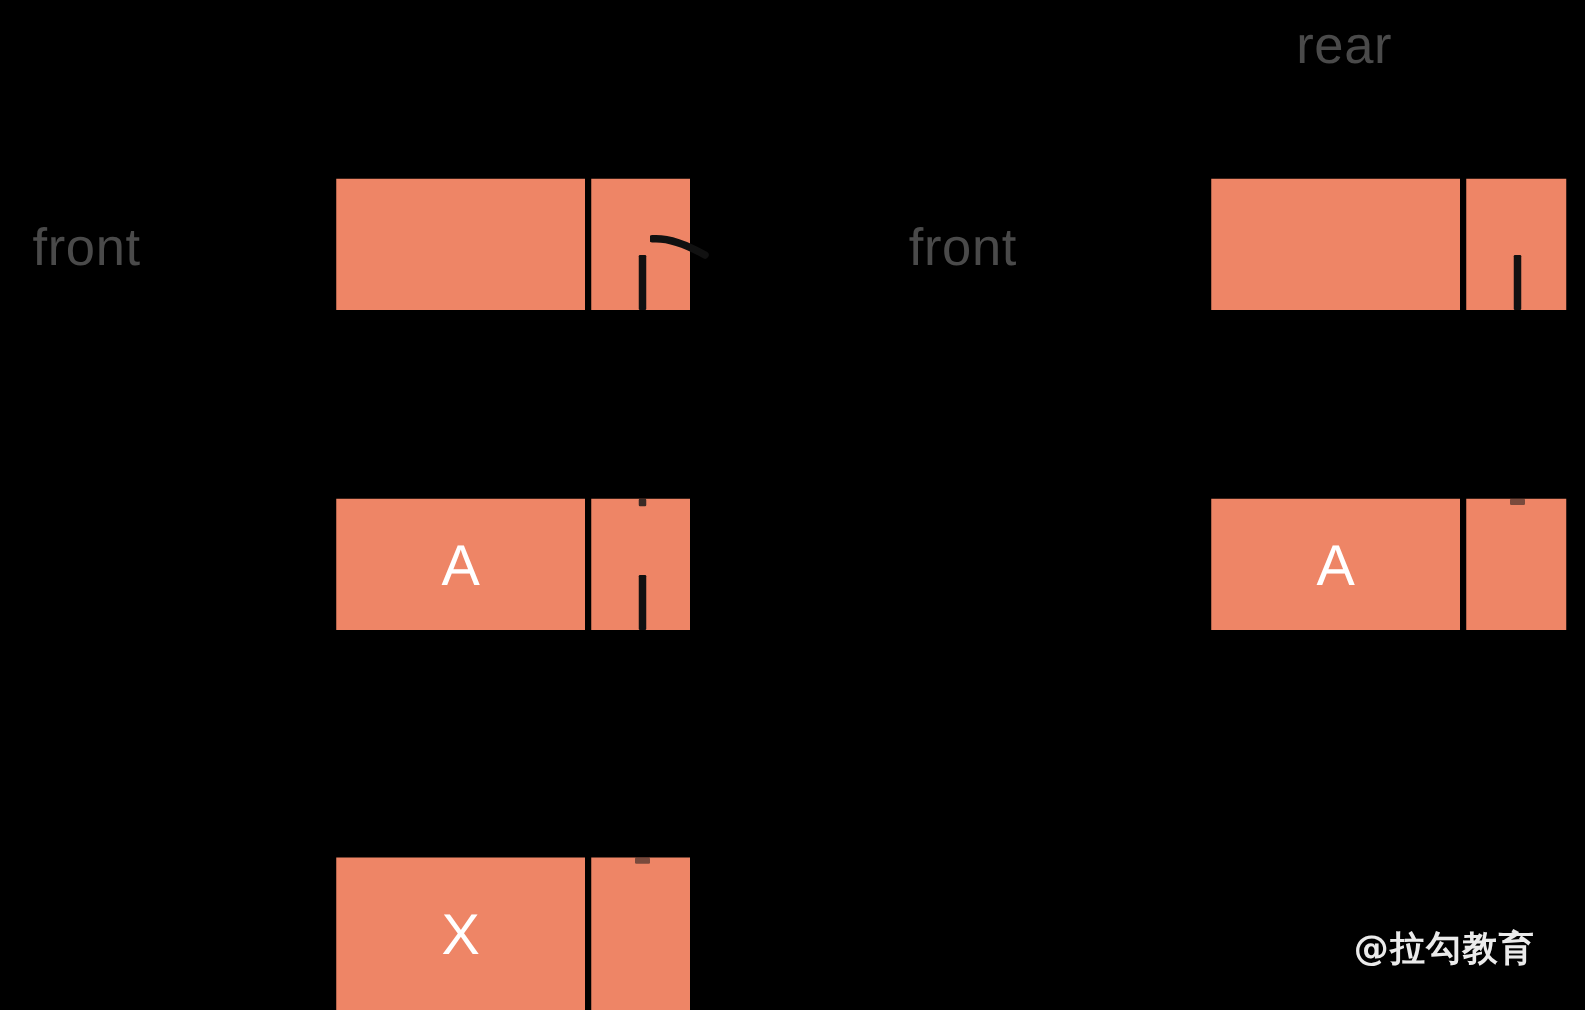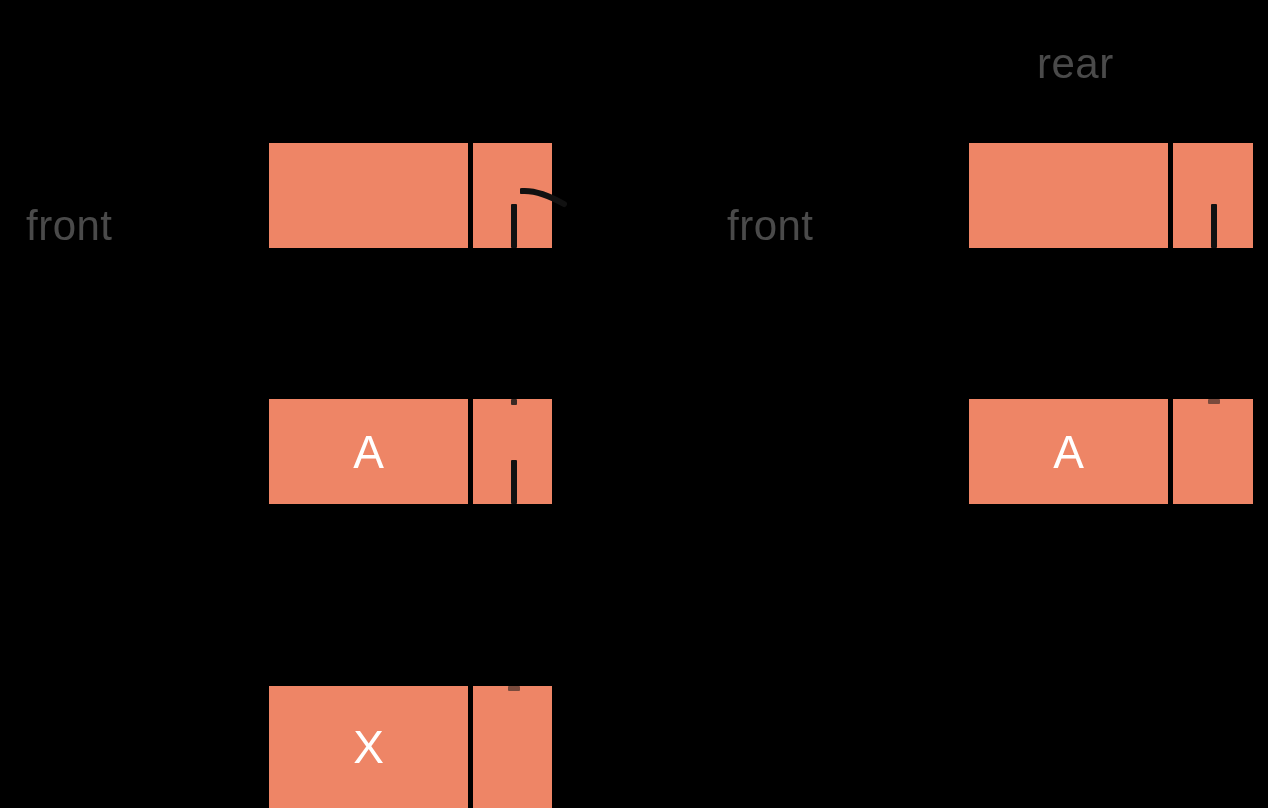--- a/index.html
+++ b/index.html
@@ -24,21 +24,20 @@
   
   .label {
     position: absolute;
     color: #4a4a4a;
     font-family: "Liberation Sans", sans-serif;
     font-size: 42px;
     font-weight: 400;
     line-height: 1;
     white-space: nowrap;
     letter-spacing: 0.5px;
-    margin-top: 28px;
   }
   #label-front-left  { left: 26px;  top: 177px; }
   #label-front-right { left: 727px; top: 177px; }
   #label-rear-right  { left: 1037px; top: 15px; }
 
   
   .cell {
     position: absolute;
     background: #ee8566;
     box-sizing: border-box;
@@ -152,14 +151,15 @@
   <div class="tick" style="left: 1211px; top: 204px; height: 44px;"></div>
 
   <div class="cell right-big row2">
     <div class="cell-label">A</div>
   </div>
   <div class="cell right-small row2">
     <div class="cell-label"></div>
   </div>
   <div class="tick-top" style="left: 1208px; top: 399px; height: 5px; width: 12px; opacity:0.55;"></div>
 
+  <div id="watermark">@拉勾教育</div>
 
 </div>
 
 </body></html>

